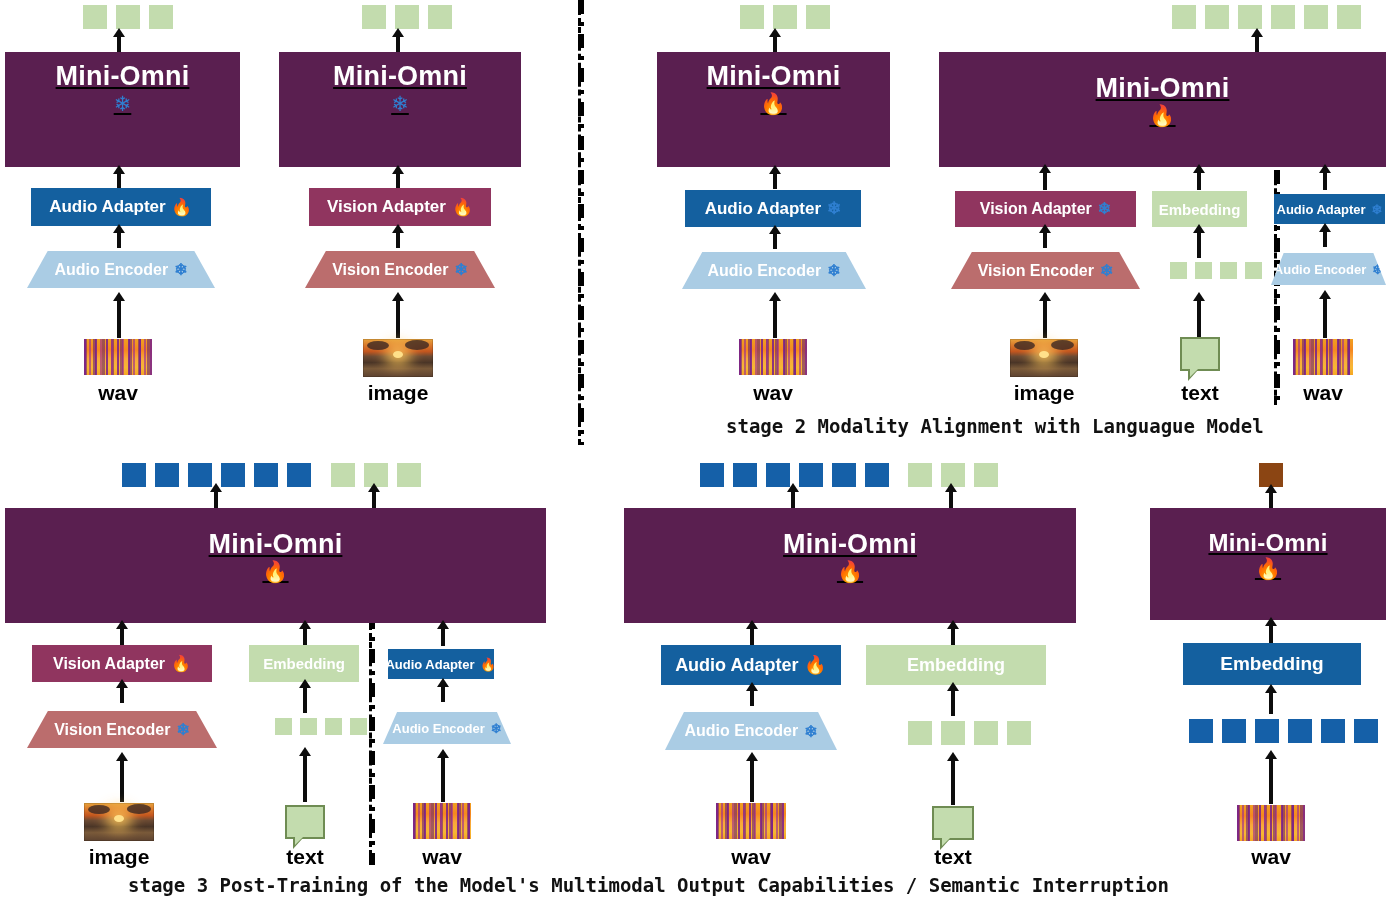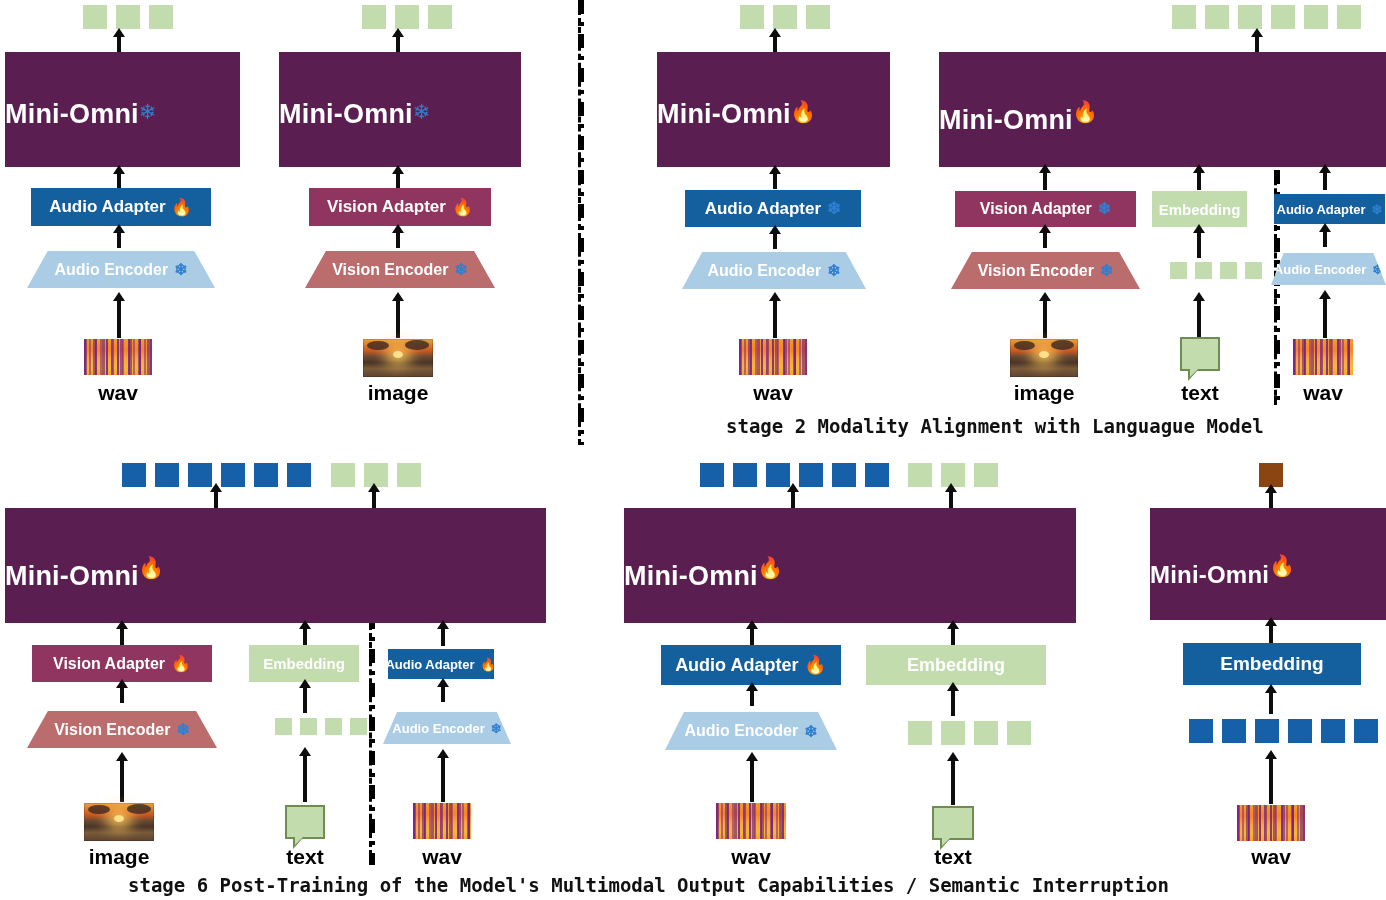--- a/index.html
+++ b/index.html
@@ -3,22 +3,22 @@
 <meta charset="utf-8">
 <style>
   html,body{margin:0;padding:0;background:#fff;}
   body{width:1386px;height:900px;position:relative;overflow:hidden;
        font-family:"Liberation Sans",sans-serif;color:#000;}
   #stage{position:absolute;left:0;top:0;width:1386px;height:900px;}
 
   .abs{position:absolute;}
 
   
-  .omni{position:absolute;background:#5a1f50;display:flex;flex-direction:row;
-        align-items:center;justify-content:flex-start;box-sizing:border-box;}
+  .omni{position:absolute;background:#5a1f50;display:flex;flex-direction:column;
+        align-items:center;justify-content:flex-start;box-sizing:border-box;text-decoration:underline;}
   .omni .omni-label{color:#fff;font-weight:bold;font-size:27px;letter-spacing:.2px;
         margin-top:10px;line-height:1.05;white-space:nowrap;}
   .omni.small .omni-label{font-size:24px;}
   .omni .state{font-size:21px;line-height:1;margin-top:3px;}
 
   .blk{position:absolute;box-sizing:border-box;display:flex;align-items:center;
        justify-content:center;gap:6px;color:#fff;font-weight:bold;white-space:nowrap;}
   .blk .state{font-size:inherit;line-height:1;}
 
   .adapter-audio{background:#14609f;}
@@ -387,15 +387,15 @@
     <div class="tok b"></div>
     <div class="tok b"></div>
     <div class="tok b"></div>
     <div class="tok b"></div>
     <div class="tok b"></div>
   </div>
   <div class="arrow" style="left:1269px;top:758px;height:46px;"></div>
   <div class="wav" style="left:1237px;top:805px;width:68px;height:36px;"></div>
   <div class="mlabel" style="left:1237px;top:845px;width:68px;">wav</div>
 
-  <div class="caption" style="left:128px;top:874px;">stage 6 Post-Training of the Model's Multimodal Output Capabilities / Semantic Interruption</div>
+  <div class="caption" style="left:128px;top:874px;">stage 3 Post-Training of the Model's Multimodal Output Capabilities / Semantic Interruption</div>
 
 </div>
 
 </body></html>

